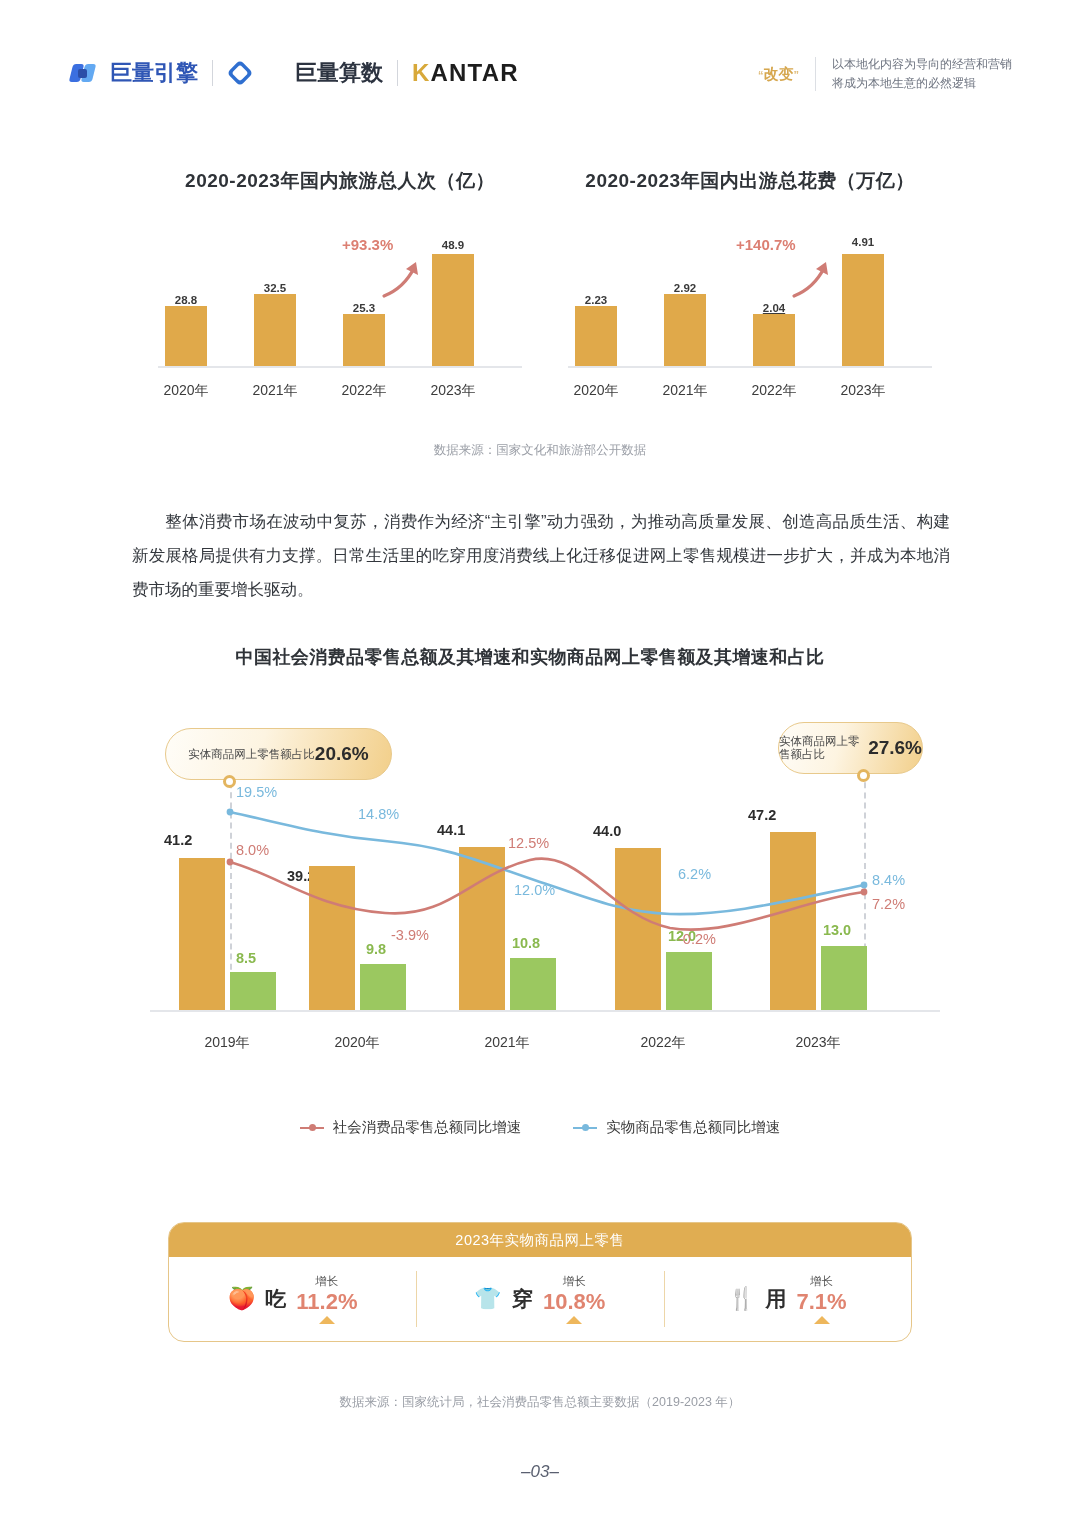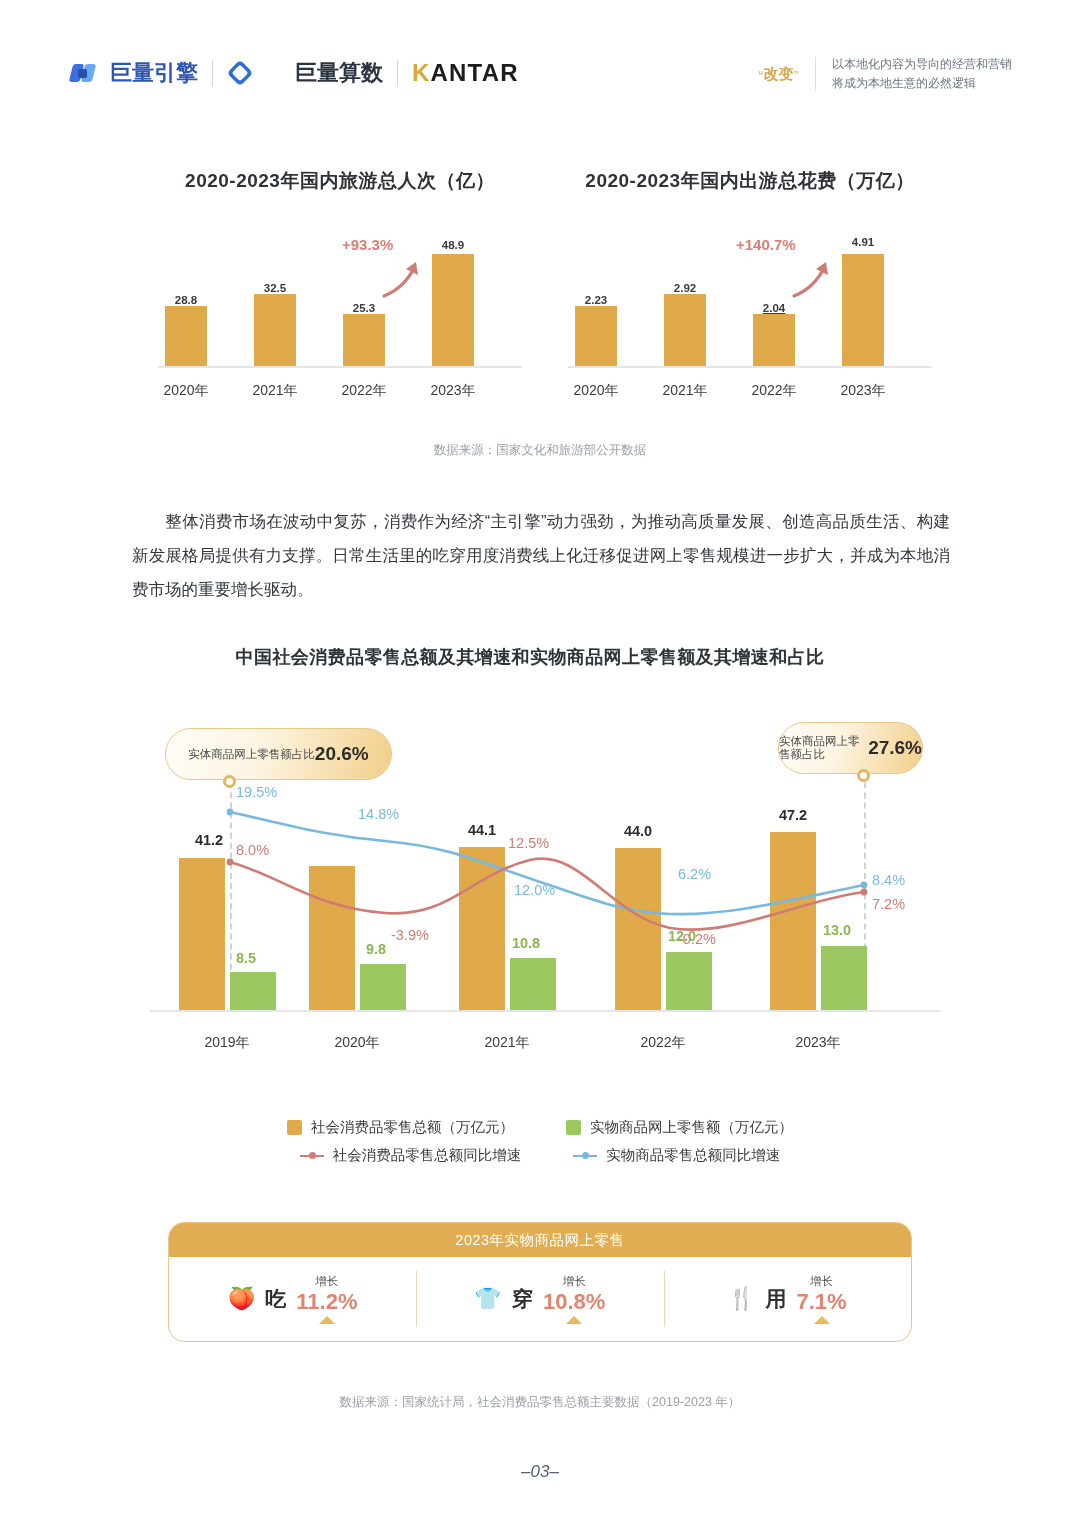--- a/index.html
+++ b/index.html
@@ -63,21 +63,21 @@
   .mc-title { position:absolute; left:0; top:645px; width:1060px; text-align:center;
               font-size:18px; font-weight:bold; color:#2f3338; letter-spacing:.4px; }
 
   .mainchart { position:absolute; left:0; top:700px; width:1080px; height:400px; }
   .mc-plot { position:absolute; left:150px; top:0px; width:790px; height:360px; }
   .mc-axis { position:absolute; left:0; right:0; bottom:48px; height:2px; background:#e4e6ea; }
   .mc-xlab { position:absolute; bottom:8px; font-size:14px; color:#3c3c3c; width:120px; text-align:center; }
 
   .bar-o { position:absolute; bottom:50px; width:46px; background:#e0a94a; }
   .bar-g { position:absolute; bottom:50px; width:46px; background:#9bc860; }
-  .lbl-o { position:absolute; font-size:14.5px; font-weight:bold; color:#2c2c2c; width:90px; text-align:center; }
+  .lbl-o { position:absolute; font-size:14.5px; font-weight:bold; color:#2c2c2c; width:90px; text-align:left; }
   .lbl-g { position:absolute; font-size:14.5px; font-weight:bold; color:#8ab94f; width:90px; text-align:center; }
 
   .pct-red { position:absolute; font-size:14.5px; color:#cf7c75; width:80px; text-align:left; white-space:nowrap; }
   .pct-blue { position:absolute; font-size:14.5px; color:#79b9dd; width:80px; text-align:left; white-space:nowrap; }
 
   .guide { position:absolute; width:0; border-left:2px dashed #cfd2d8; }
 
   
   .callout { position:absolute; height:52px; border-radius:26px; border:1px solid #e8c98b;
              background:linear-gradient(105deg,#fffdf8 0%,#fdf4e1 42%,#f2cf8a 100%);
@@ -289,30 +289,20 @@
     <div class="callout" style="left:778px; top:22px; width:145px;">
       <span class="c-lab">实体商品网上零售额占比</span>
       <span class="c-val">27.6%</span>
     </div>
     <div class="callout-dot" style="left:857px; top:69px;"></div>
   </div>
 
   <div class="legend">
     <div class="lg-row">
       <div class="lg-item">
-        <span class="sw" style="background:#e0a94a;"></span>
-        <span>社会消费品零售总额（万亿元）</span>
-      </div>
-      <div class="lg-item">
-        <span class="sw" style="background:#9bc860;"></span>
-        <span>实物商品网上零售额（万亿元）</span>
-      </div>
-    </div>
-    <div class="lg-row">
-      <div class="lg-item">
         <span style="position:relative; width:24px; height:8px; flex:none;">
           <span style="position:absolute; left:0; top:3px; width:24px; height:2px; background:#cf7c75; display:block;"></span>
           <span style="position:absolute; left:9px; top:0px; width:7px; height:7px; border-radius:50%; background:#cf7c75; display:block;"></span>
         </span>
         <span>社会消费品零售总额同比增速</span>
       </div>
       <div class="lg-item">
         <span style="position:relative; width:24px; height:8px; flex:none;">
           <span style="position:absolute; left:0; top:3px; width:24px; height:2px; background:#79b9dd; display:block;"></span>
           <span style="position:absolute; left:9px; top:0px; width:7px; height:7px; border-radius:50%; background:#79b9dd; display:block;"></span>

